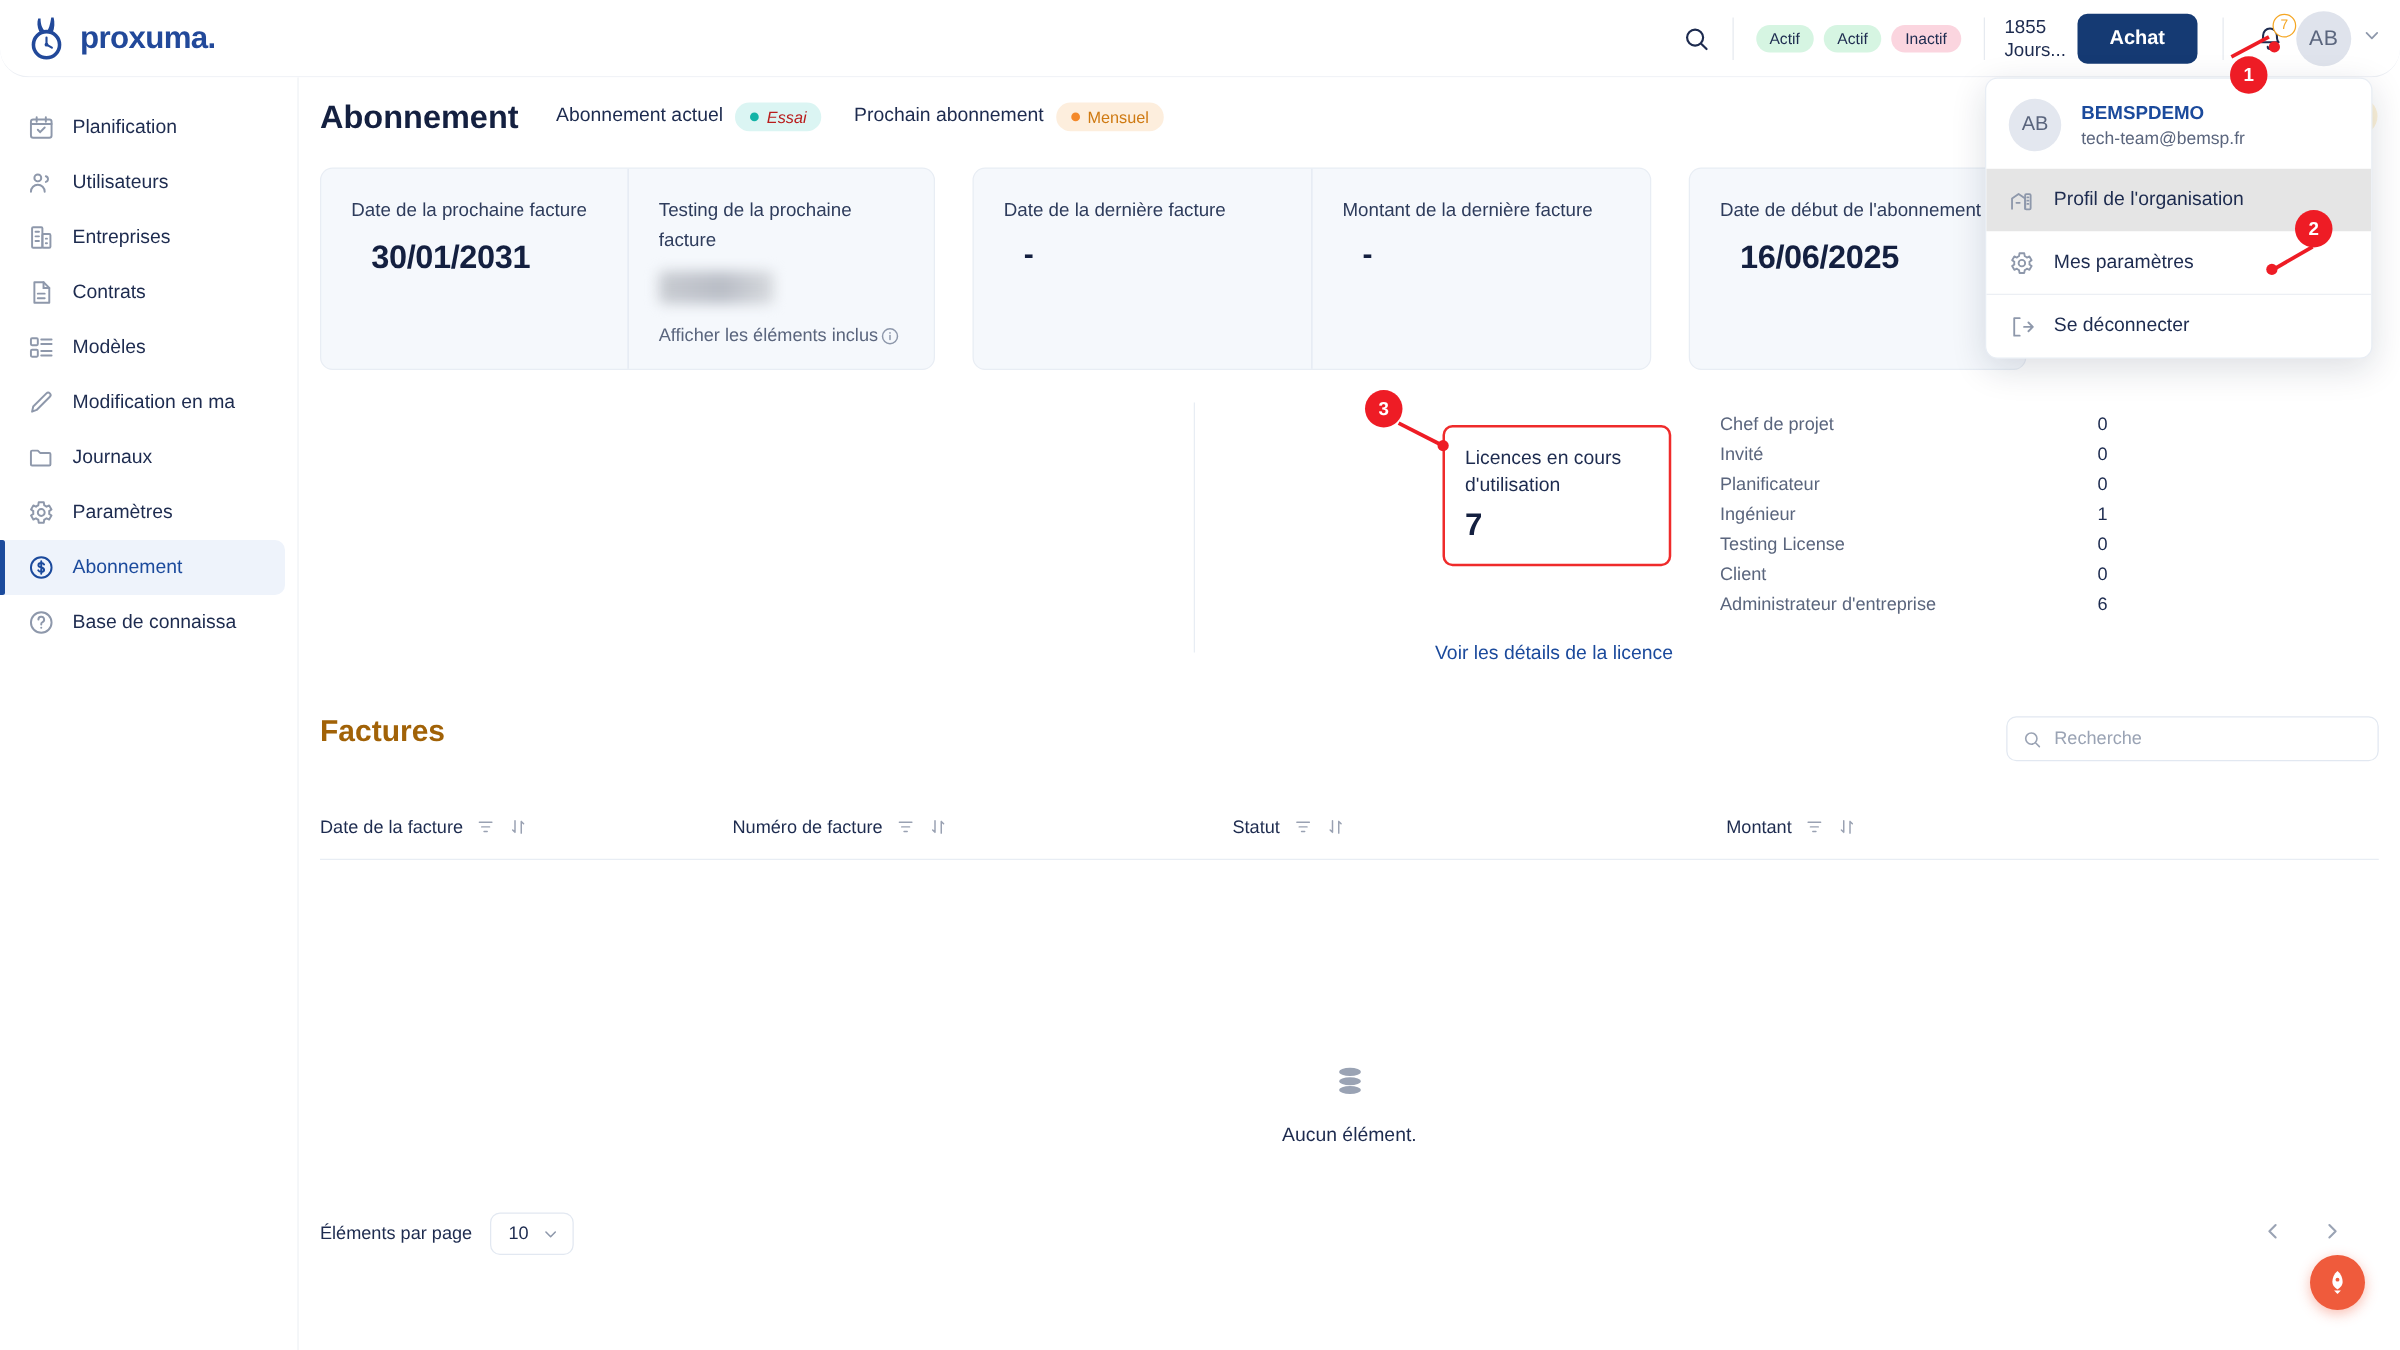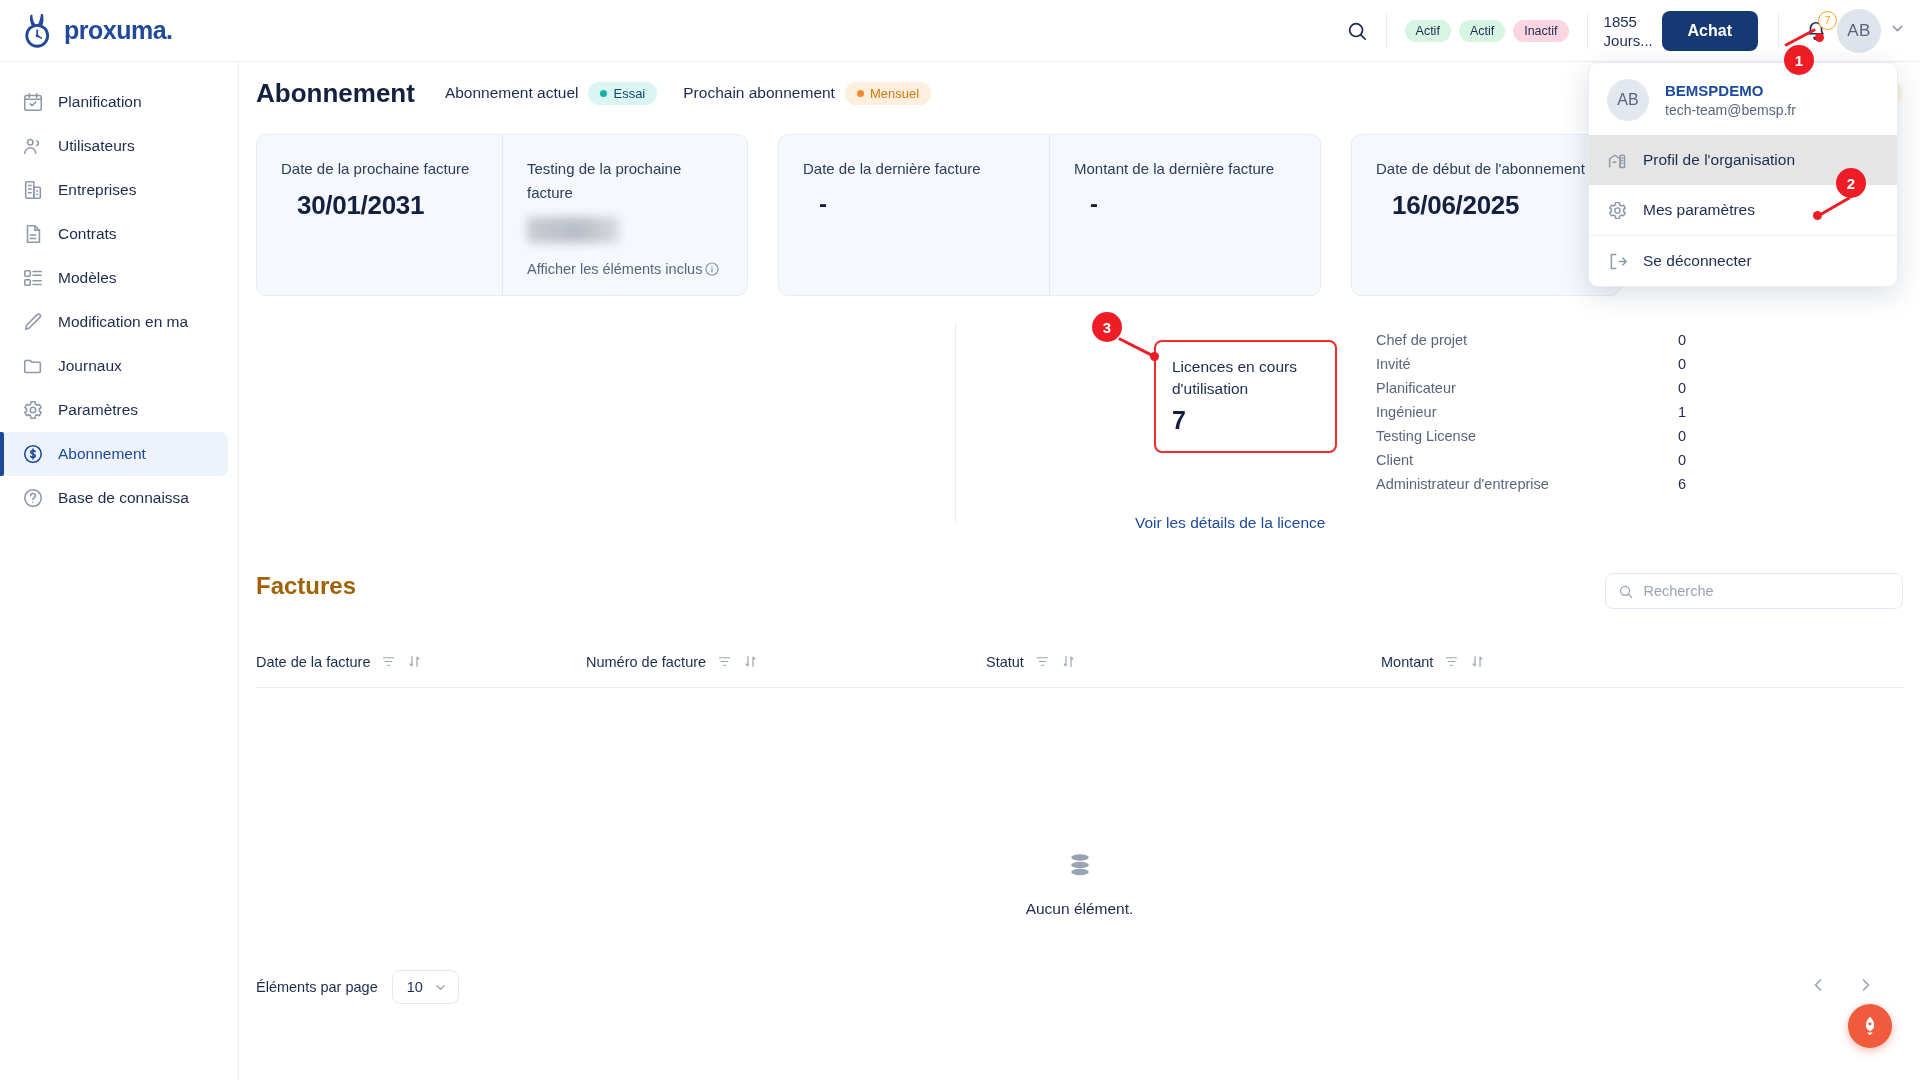--- a/index.html
+++ b/index.html
@@ -9,21 +9,21 @@
     background: #ffffff;
     color: #1d2b4f;
     overflow: hidden;
   }
   #app { position: relative; width: 1920px; height: 1080px; }
 
   
   .topbar {
     position: absolute; top: 0; left: 0; width: 1920px; height: 62px;
     background: #fff; display: flex; align-items: center;
-    border-bottom: 1px solid #eceff4; z-index: 5;
+    border-bottom: 1px solid #eceff4; z-index: 5; border-radius: 23px;
   }
   .logo-wrap { display: flex; align-items: center; padding-left: 22px; width: 239px; }
   .logo-mark { width: 38px; height: 38px; }
   .logo-text { font-size: 25px; font-weight: 700; color: #22499a; letter-spacing: -.5px; margin-left: 4px; }
 
   .topbar-right { margin-left: auto; display: flex; align-items: center; height: 62px; }
   .tb-sep { width: 1px; height: 34px; background: #e6eaf0; margin: 0 8px; }
   .icon-btn {
     width: 42px; height: 42px; border-radius: 8px; display: flex;
     align-items: center; justify-content: center; cursor: pointer; position: relative;
@@ -75,21 +75,21 @@
   
   .main { position: absolute; top: 62px; left: 239px; width: 1681px; height: 1018px; background: #fff; }
   .page-head { display: flex; align-items: center; height: 62px; padding: 0 18px 0 17px; }
   .page-title { font-size: 26px; font-weight: 700; color: #142040; margin-right: 30px; }
   .head-label { font-size: 15.5px; color: #1d2b4f; }
   .tag {
     display: inline-flex; align-items: center; gap: 6px; font-size: 13px;
     border-radius: 12px; padding: 4px 12px; margin-left: 10px; margin-right: 26px;
   }
   .tag .dot { width: 7px; height: 7px; border-radius: 50%; }
-  .tag.essai { background: #dbf5f3; color: #0c4a6e; }
+  .tag.essai { background: #dbf5f3; color: #b91c1c; font-style: italic; }
   .tag.essai .dot { background: #12b3a6; }
   .tag.mensuel { background: #fdeedd; color: #cf7a12; }
   .tag.mensuel .dot { background: #f4892a; }
   .promo {
     margin-left: auto; display: inline-flex; align-items: center; gap: 9px;
     background: #fdf3d9; color: #d08010; font-size: 14.5px;
     border-radius: 16px; padding: 7px 18px; white-space: nowrap; overflow: hidden;
   }
   .promo .dot { width: 7px; height: 7px; border-radius: 50%; background: #f4892a; flex: 0 0 7px; }
 
@@ -116,21 +116,21 @@
   .lic-left { width: 700px; border-right: 1px solid #e8edf4; min-height: 200px; }
   .lic-mid { flex: 0 0 420px; position: relative; padding-top: 10px; }
   .lic-box {
     position: absolute; left: 198px; top: 18px; width: 183px;
     border: 2.5px solid #ef2b2b; border-radius: 8px; background: #fff;
     padding: 14px 16px 16px 16px;
   }
   .lic-box-label { font-size: 15.5px; color: #1d2b4f; line-height: 22px; }
   .lic-box-value { font-size: 25px; font-weight: 700; color: #142040; margin-top: 6px; }
   .lic-link {
-    position: absolute; left: 179px; top: 192px; font-size: 15.5px;
+    position: absolute; left: 192px; top: 192px; font-size: 15.5px;
     color: #1b4a9c; text-decoration: none; cursor: pointer; white-space: nowrap;
   }
   .lic-right { flex: 1; padding-top: 6px; }
   .lic-row {
     display: flex; justify-content: space-between; align-items: center;
     width: 310px; font-size: 14.5px; color: #5a657d; height: 24px;
   }
   .lic-row .qty { color: #1d2b4f; }
 
   

